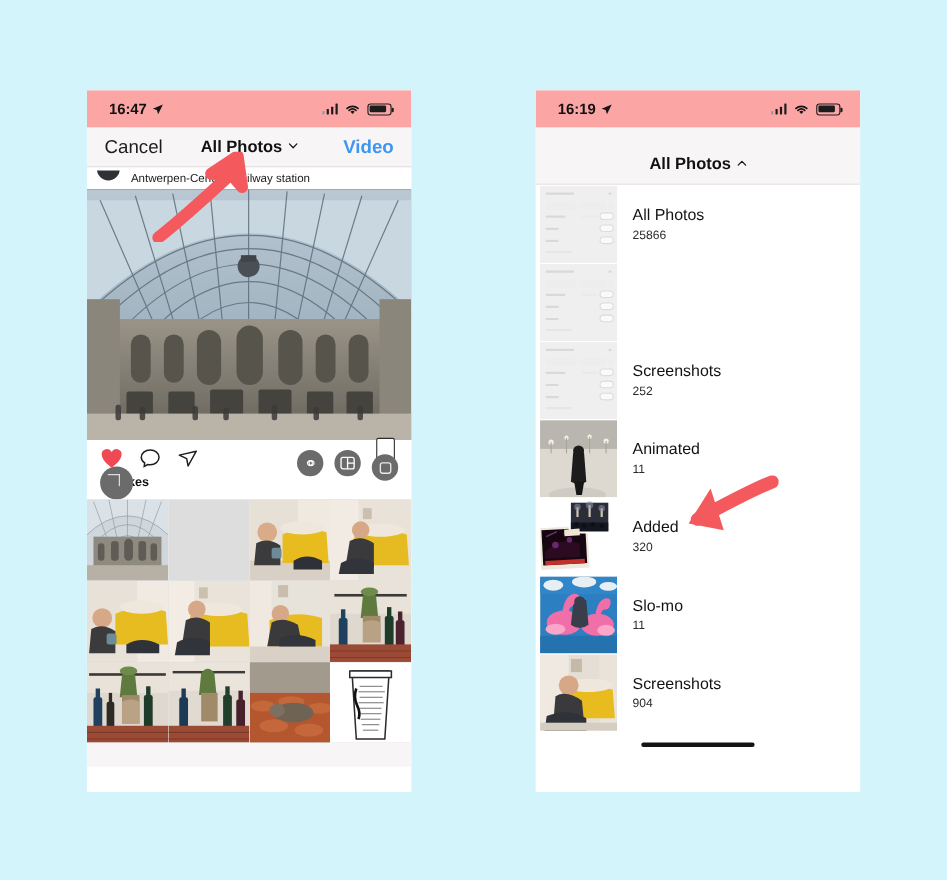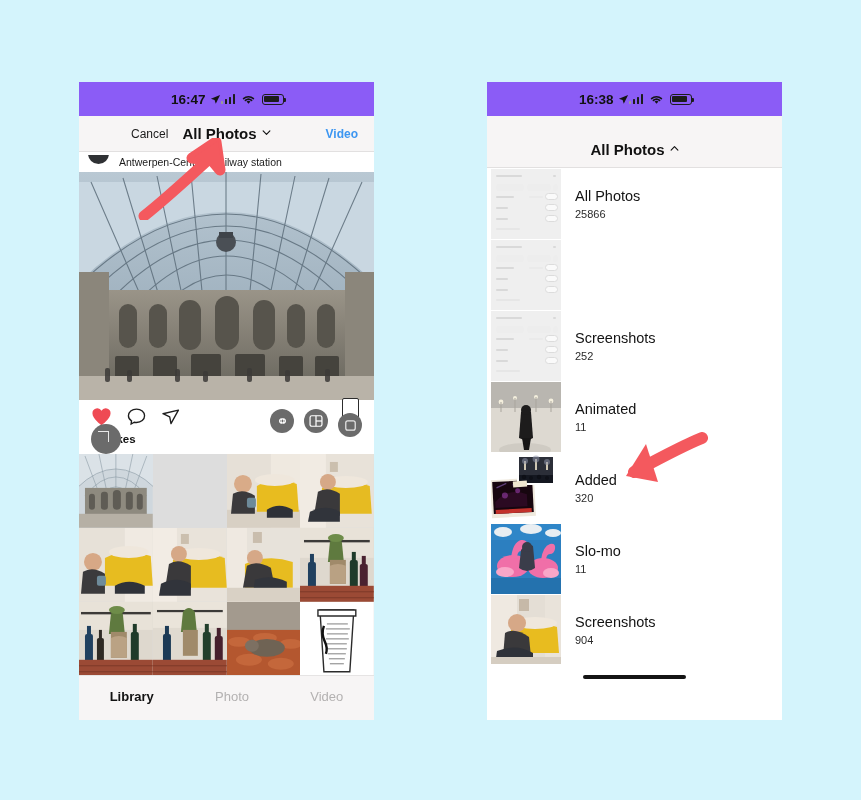--- a/index.html
+++ b/index.html
@@ -17,23 +17,23 @@
     position: absolute;
     background: #ffffff;
     overflow: hidden;
   }
   #phone-left  { left: 79px;  top: 82px; width: 295px; height: 638px; }
   #phone-right { left: 487px; top: 82px; width: 295px; height: 638px; }
 
   
   .statusbar {
     height: 34px;
-    background: #8b5cf6;
+    background: #fca5a5;
     display: flex; align-items: center;
-    justify-content: center;
+    justify-content: space-between;
     padding: 0 18px 0 20px;
   }
   .status-time {
     font-size: 13.5px; font-weight: bold; color: #111;
     display: flex; align-items: center; gap: 4px;
   }
   .loc-arrow { display:block; }
   .status-icons { display: flex; align-items: center; gap: 6px; }
   .bars { display: flex; align-items: flex-end; gap: 1.5px; height: 10px; }
   .bars i { display:block; width: 2.5px; background: #1c1c1c; border-radius: .5px; }
@@ -51,21 +51,21 @@
   }
   .batt span { display:block; height:100%; width:85%; background:#1c1c1c; border-radius:1px; }
 
   
   .navbar {
     height: 36px; background: #f7f5f5;
     display:flex; align-items:center; justify-content:space-between;
     padding: 0 16px; border-bottom: 1px solid #e2e0e0;
     position: relative;
   }
-  .nav-side { font-size: 12px; color: #1c1c1c; margin-left: 36px; }
+  .nav-side { font-size: 17px; color: #1c1c1c; }
   .nav-side.next { color: #3d96f1; font-weight: bold; }
   .nav-title {
     position:absolute; left:0; right:0; text-align:center;
     font-size: 15px; font-weight: bold; color:#111;
     pointer-events:none;
     display:flex; align-items:center; justify-content:center; gap:5px;
   }
   .nav-title span.lbl { pointer-events:auto; }
   .chev { display:inline-block; width:9px; height:9px; position:relative; top:-1px;}
   .navbar2 {
@@ -538,33 +538,28 @@
             <path d="M28 52 H46"></path>
               <path d="M29 57 H45"></path>
               <path d="M30 62 H44"></path>
           </g>
           <path d="M24 24 q-3 8 1 16 q3 6 1 12" fill="none" stroke="#111" stroke-width="2.4"></path>
         </svg>
       </div>
 
     </div>
 
-    <div class="tabbar">
-      <span class="tab active">Library</span>
-      <span class="tab">Photo</span>
-      <span class="tab">Video</span>
-    </div>
     <div class="home-ind"></div>
   </div>
 
   <div class="phone" id="phone-right">
 
     <div class="statusbar">
       <div class="status-time">
-        <span>16:38</span>
+        <span>16:19</span>
         <svg class="loc-arrow" width="11" height="11" viewBox="0 0 12 12">
           <path d="M11 1 L1 5.3 L5 6.6 L6.3 10.7 Z" fill="#141414"></path>
         </svg>
       </div>
       <div class="status-icons">
         <span class="bars">
             <i></i>
             <i></i>
             <i></i>
             <i></i>

